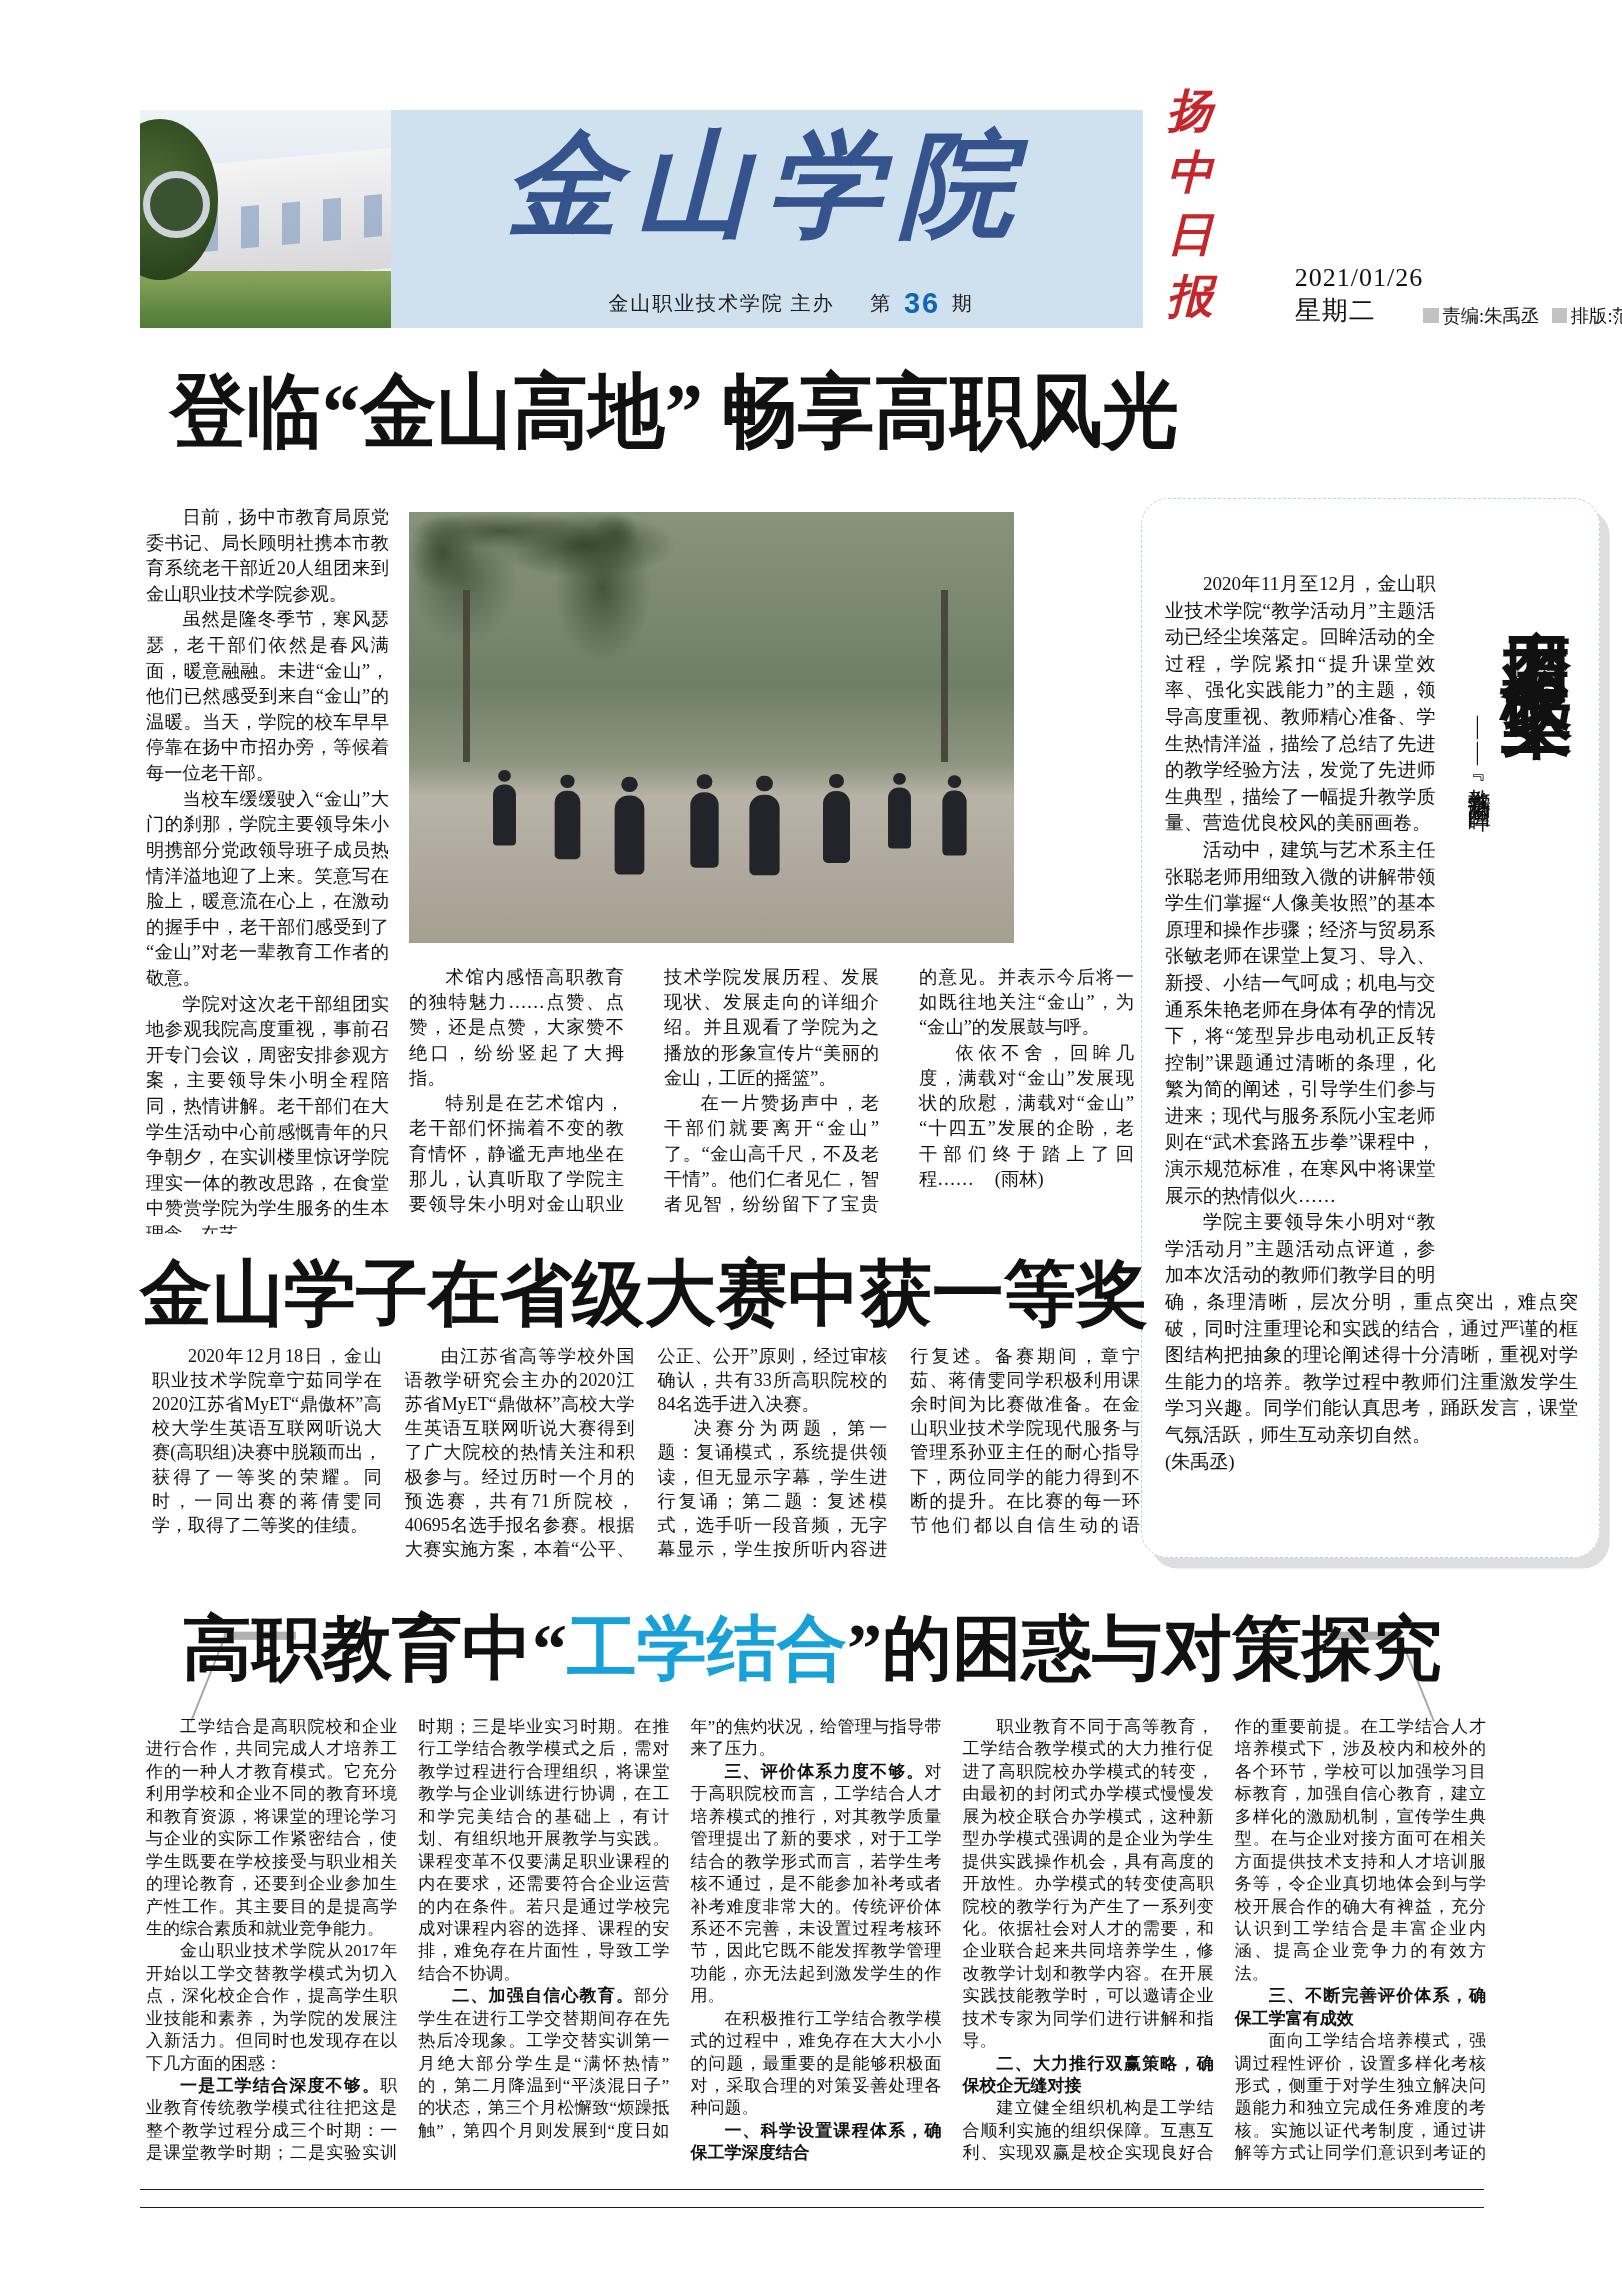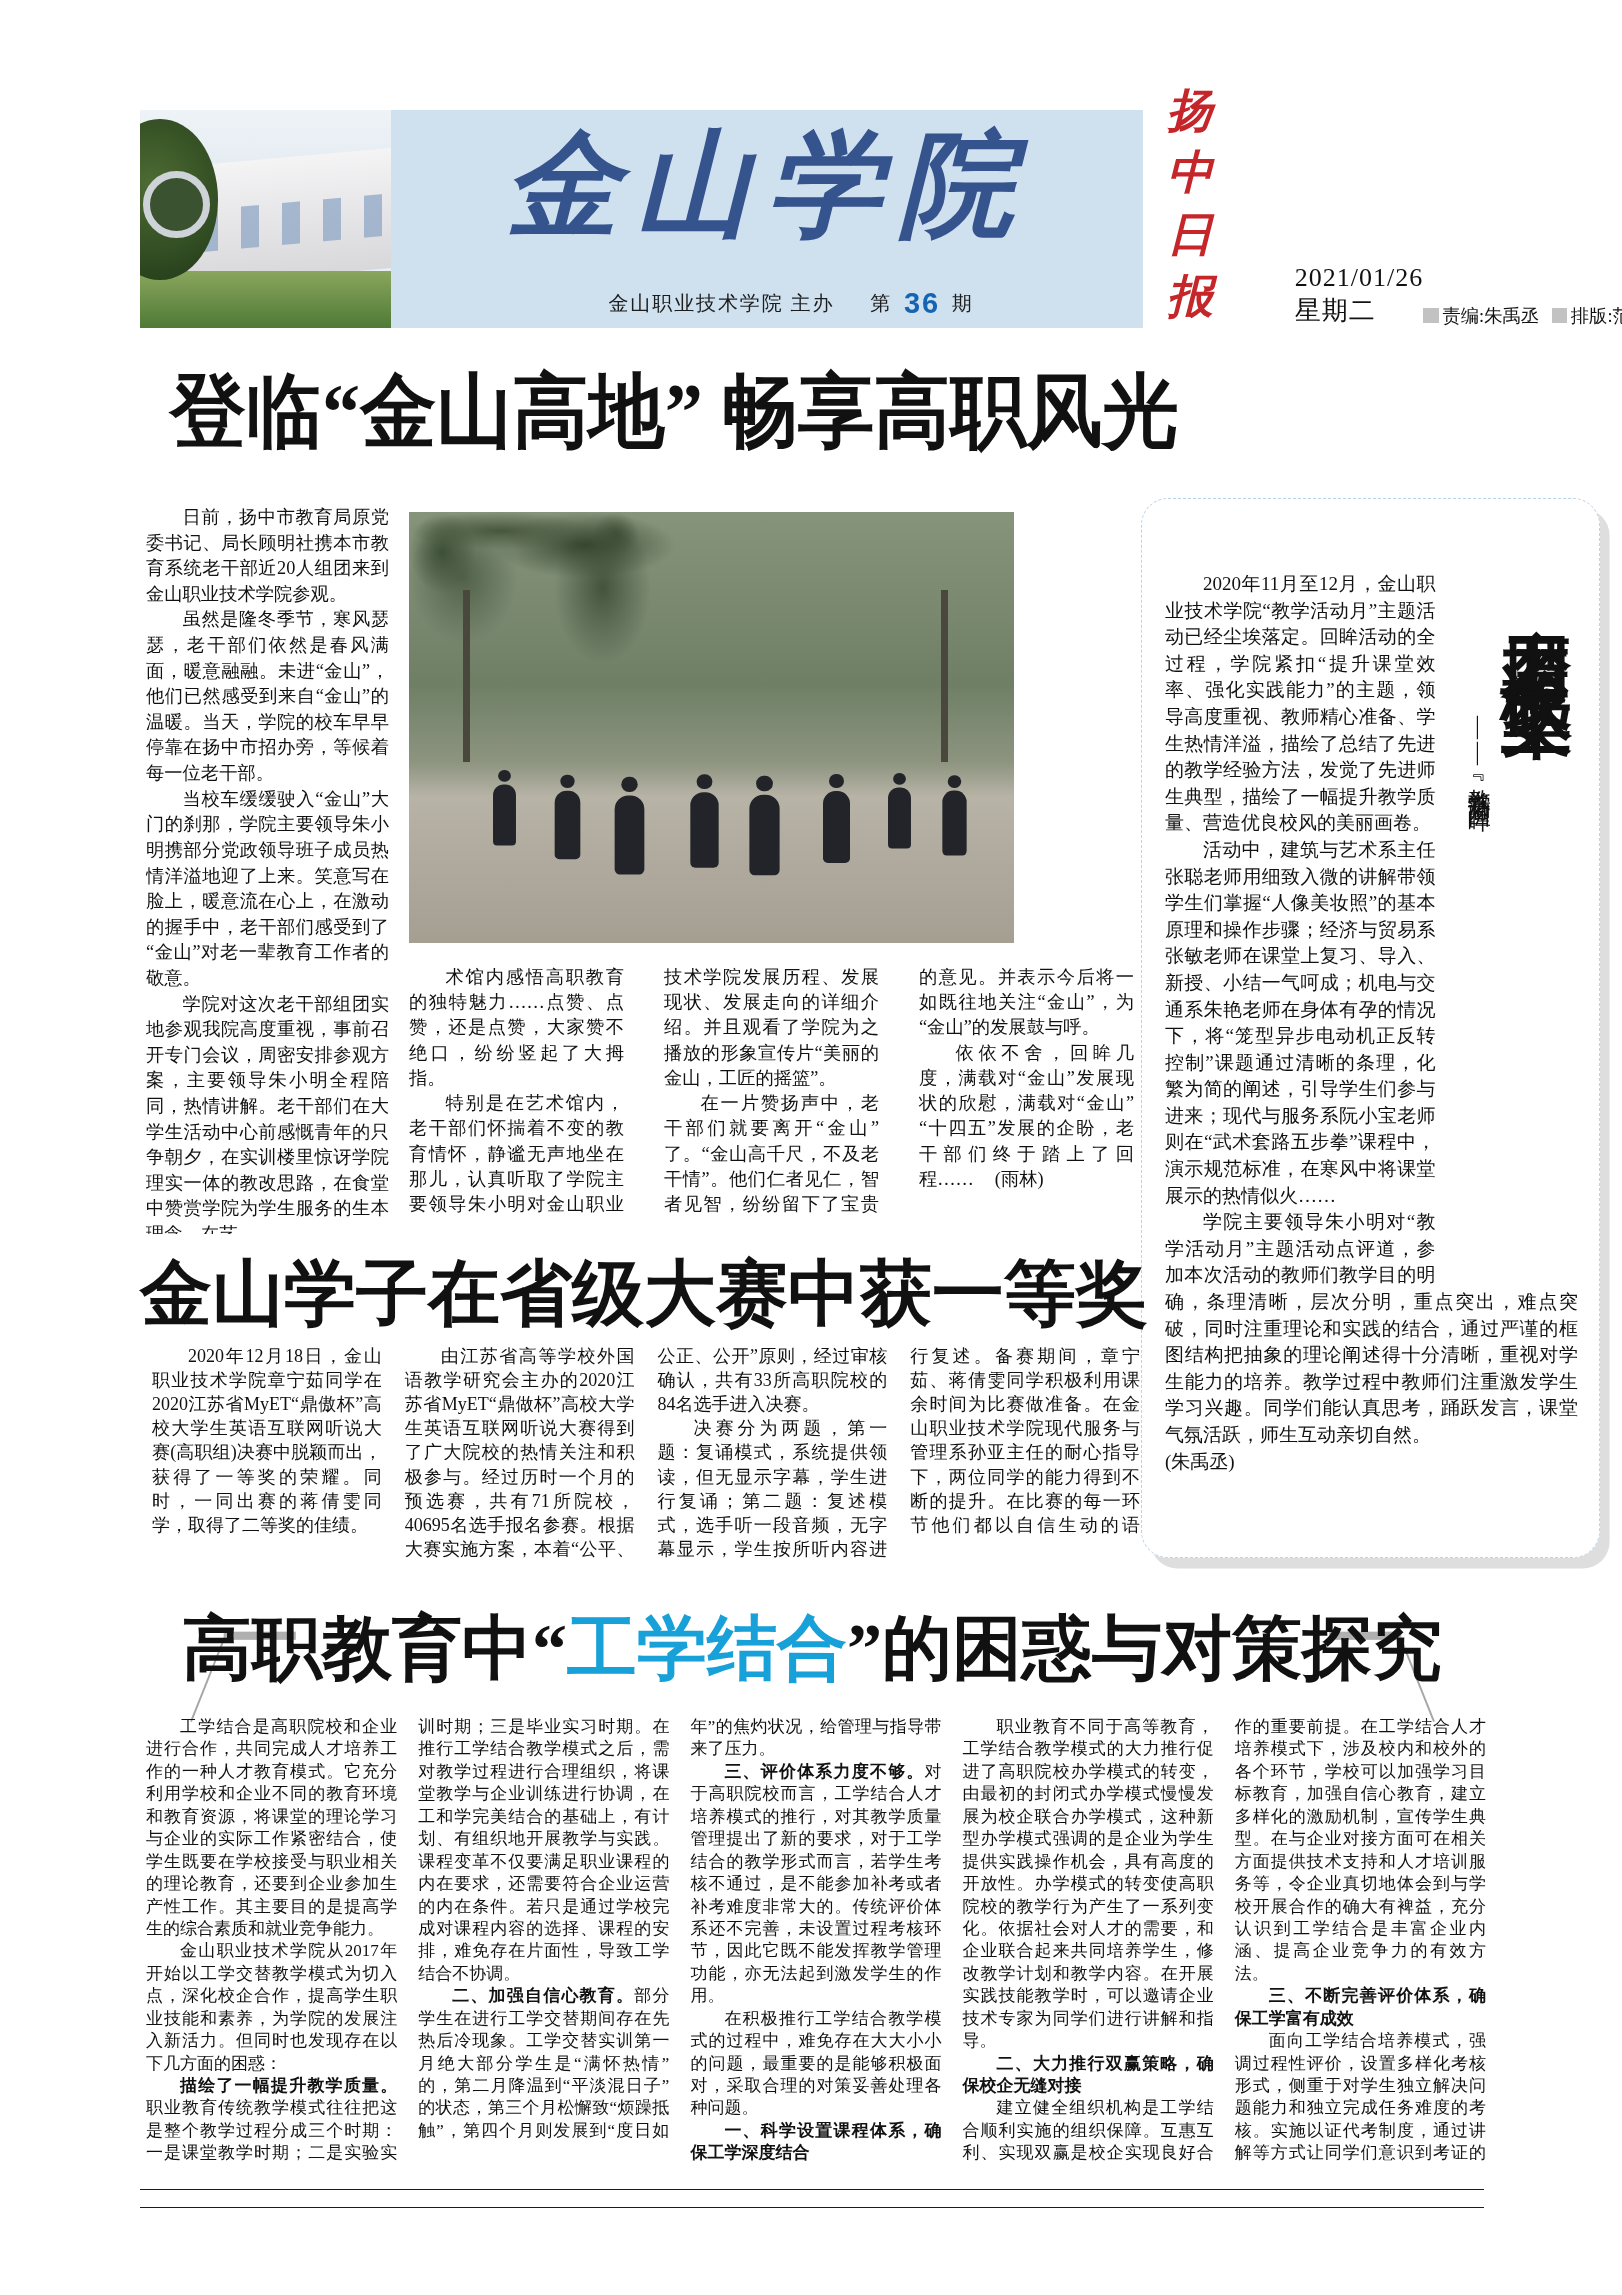--- a/index.html
+++ b/index.html
@@ -210,21 +210,21 @@
       <line x1="150" y1="30" x2="220" y2="205" stroke="#a6a6a6" stroke-width="4"></line>
     </svg>
   </div>
   <div class="a3-title">
     <span>高职教育中“</span><span class="hl">工学结合</span><span>”的困惑与对策探究</span>
   </div>
 
   <div class="a3-body bodytext">
     <p>工学结合是高职院校和企业进行合作，共同完成人才培养工作的一种人才教育模式。它充分利用学校和企业不同的教育环境和教育资源，将课堂的理论学习与企业的实际工作紧密结合，使学生既要在学校接受与职业相关的理论教育，还要到企业参加生产性工作。其主要目的是提高学生的综合素质和就业竞争能力。</p>
     <p>金山职业技术学院从2017年开始以工学交替教学模式为切入点，深化校企合作，提高学生职业技能和素养，为学院的发展注入新活力。但同时也发现存在以下几方面的困惑：</p>
-    <p><span class="lead">描绘了一幅提升教学质量。</span><span>职业教育传统教学模式往往把这是整个教学过程分成三个时期：一是课堂教学时期；二是实验实训时期；三是毕业实习时期。在推行工学结合教学模式之后，需对教学过程进行合理组织，将课堂教学与企业训练进行协调，在工和学完美结合的基础上，有计划、有组织地开展教学与实践。课程变革不仅要满足职业课程的内在要求，还需要符合企业运营的内在条件。若只是通过学校完成对课程内容的选择、课程的安排，难免存在片面性，导致工学结合不协调。</span></p>
+    <p><span class="lead">一是工学结合深度不够。</span><span>职业教育传统教学模式往往把这是整个教学过程分成三个时期：一是课堂教学时期；二是实验实训时期；三是毕业实习时期。在推行工学结合教学模式之后，需对教学过程进行合理组织，将课堂教学与企业训练进行协调，在工和学完美结合的基础上，有计划、有组织地开展教学与实践。课程变革不仅要满足职业课程的内在要求，还需要符合企业运营的内在条件。若只是通过学校完成对课程内容的选择、课程的安排，难免存在片面性，导致工学结合不协调。</span></p>
     <p><span class="lead">二、加强自信心教育。</span><span>部分学生在进行工学交替期间存在先热后冷现象。工学交替实训第一月绝大部分学生是“满怀热情”的，第二月降温到“平淡混日子”的状态，第三个月松懈致“烦躁抵触”，第四个月则发展到“度日如年”的焦灼状况，给管理与指导带来了压力。</span></p>
     <p><span class="lead">三、评价体系力度不够。</span><span>对于高职院校而言，工学结合人才培养模式的推行，对其教学质量管理提出了新的要求，对于工学结合的教学形式而言，若学生考核不通过，是不能参加补考或者补考难度非常大的。传统评价体系还不完善，未设置过程考核环节，因此它既不能发挥教学管理功能，亦无法起到激发学生的作用。</span></p>
     <p>在积极推行工学结合教学模式的过程中，难免存在大大小小的问题，最重要的是能够积极面对，采取合理的对策妥善处理各种问题。</p>
     <p class="subhead">一、科学设置课程体系，确保工学深度结合</p>
     <p>职业教育不同于高等教育，工学结合教学模式的大力推行促进了高职院校办学模式的转变，由最初的封闭式办学模式慢慢发展为校企联合办学模式，这种新型办学模式强调的是企业为学生提供实践操作机会，具有高度的开放性。办学模式的转变使高职院校的教学行为产生了一系列变化。依据社会对人才的需要，和企业联合起来共同培养学生，修改教学计划和教学内容。在开展实践技能教学时，可以邀请企业技术专家为同学们进行讲解和指导。</p>
     <p class="subhead">二、大力推行双赢策略，确保校企无缝对接</p>
     <p>建立健全组织机构是工学结合顺利实施的组织保障。互惠互利、实现双赢是校企实现良好合作的重要前提。在工学结合人才培养模式下，涉及校内和校外的各个环节，学校可以加强学习目标教育，加强自信心教育，建立多样化的激励机制，宣传学生典型。在与企业对接方面可在相关方面提供技术支持和人才培训服务等，令企业真切地体会到与学校开展合作的确大有裨益，充分认识到工学结合是丰富企业内涵、提高企业竞争力的有效方法。</p>
     <p class="subhead">三、不断完善评价体系，确保工学富有成效</p>
     <p><span>面向工学结合培养模式，强调过程性评价，设置多样化考核形式，侧重于对学生独立解决问题能力和独立完成任务难度的考核。实施以证代考制度，通过讲解等方式让同学们意识到考证的重要性，并鼓励同学们参加职业技能大赛、参加国家职业资格认证考试等，在夯实个人专业理论的基础上，提高操作能力，为自身融入社会去找工作打下良好基础。</span></p>
   </div>

